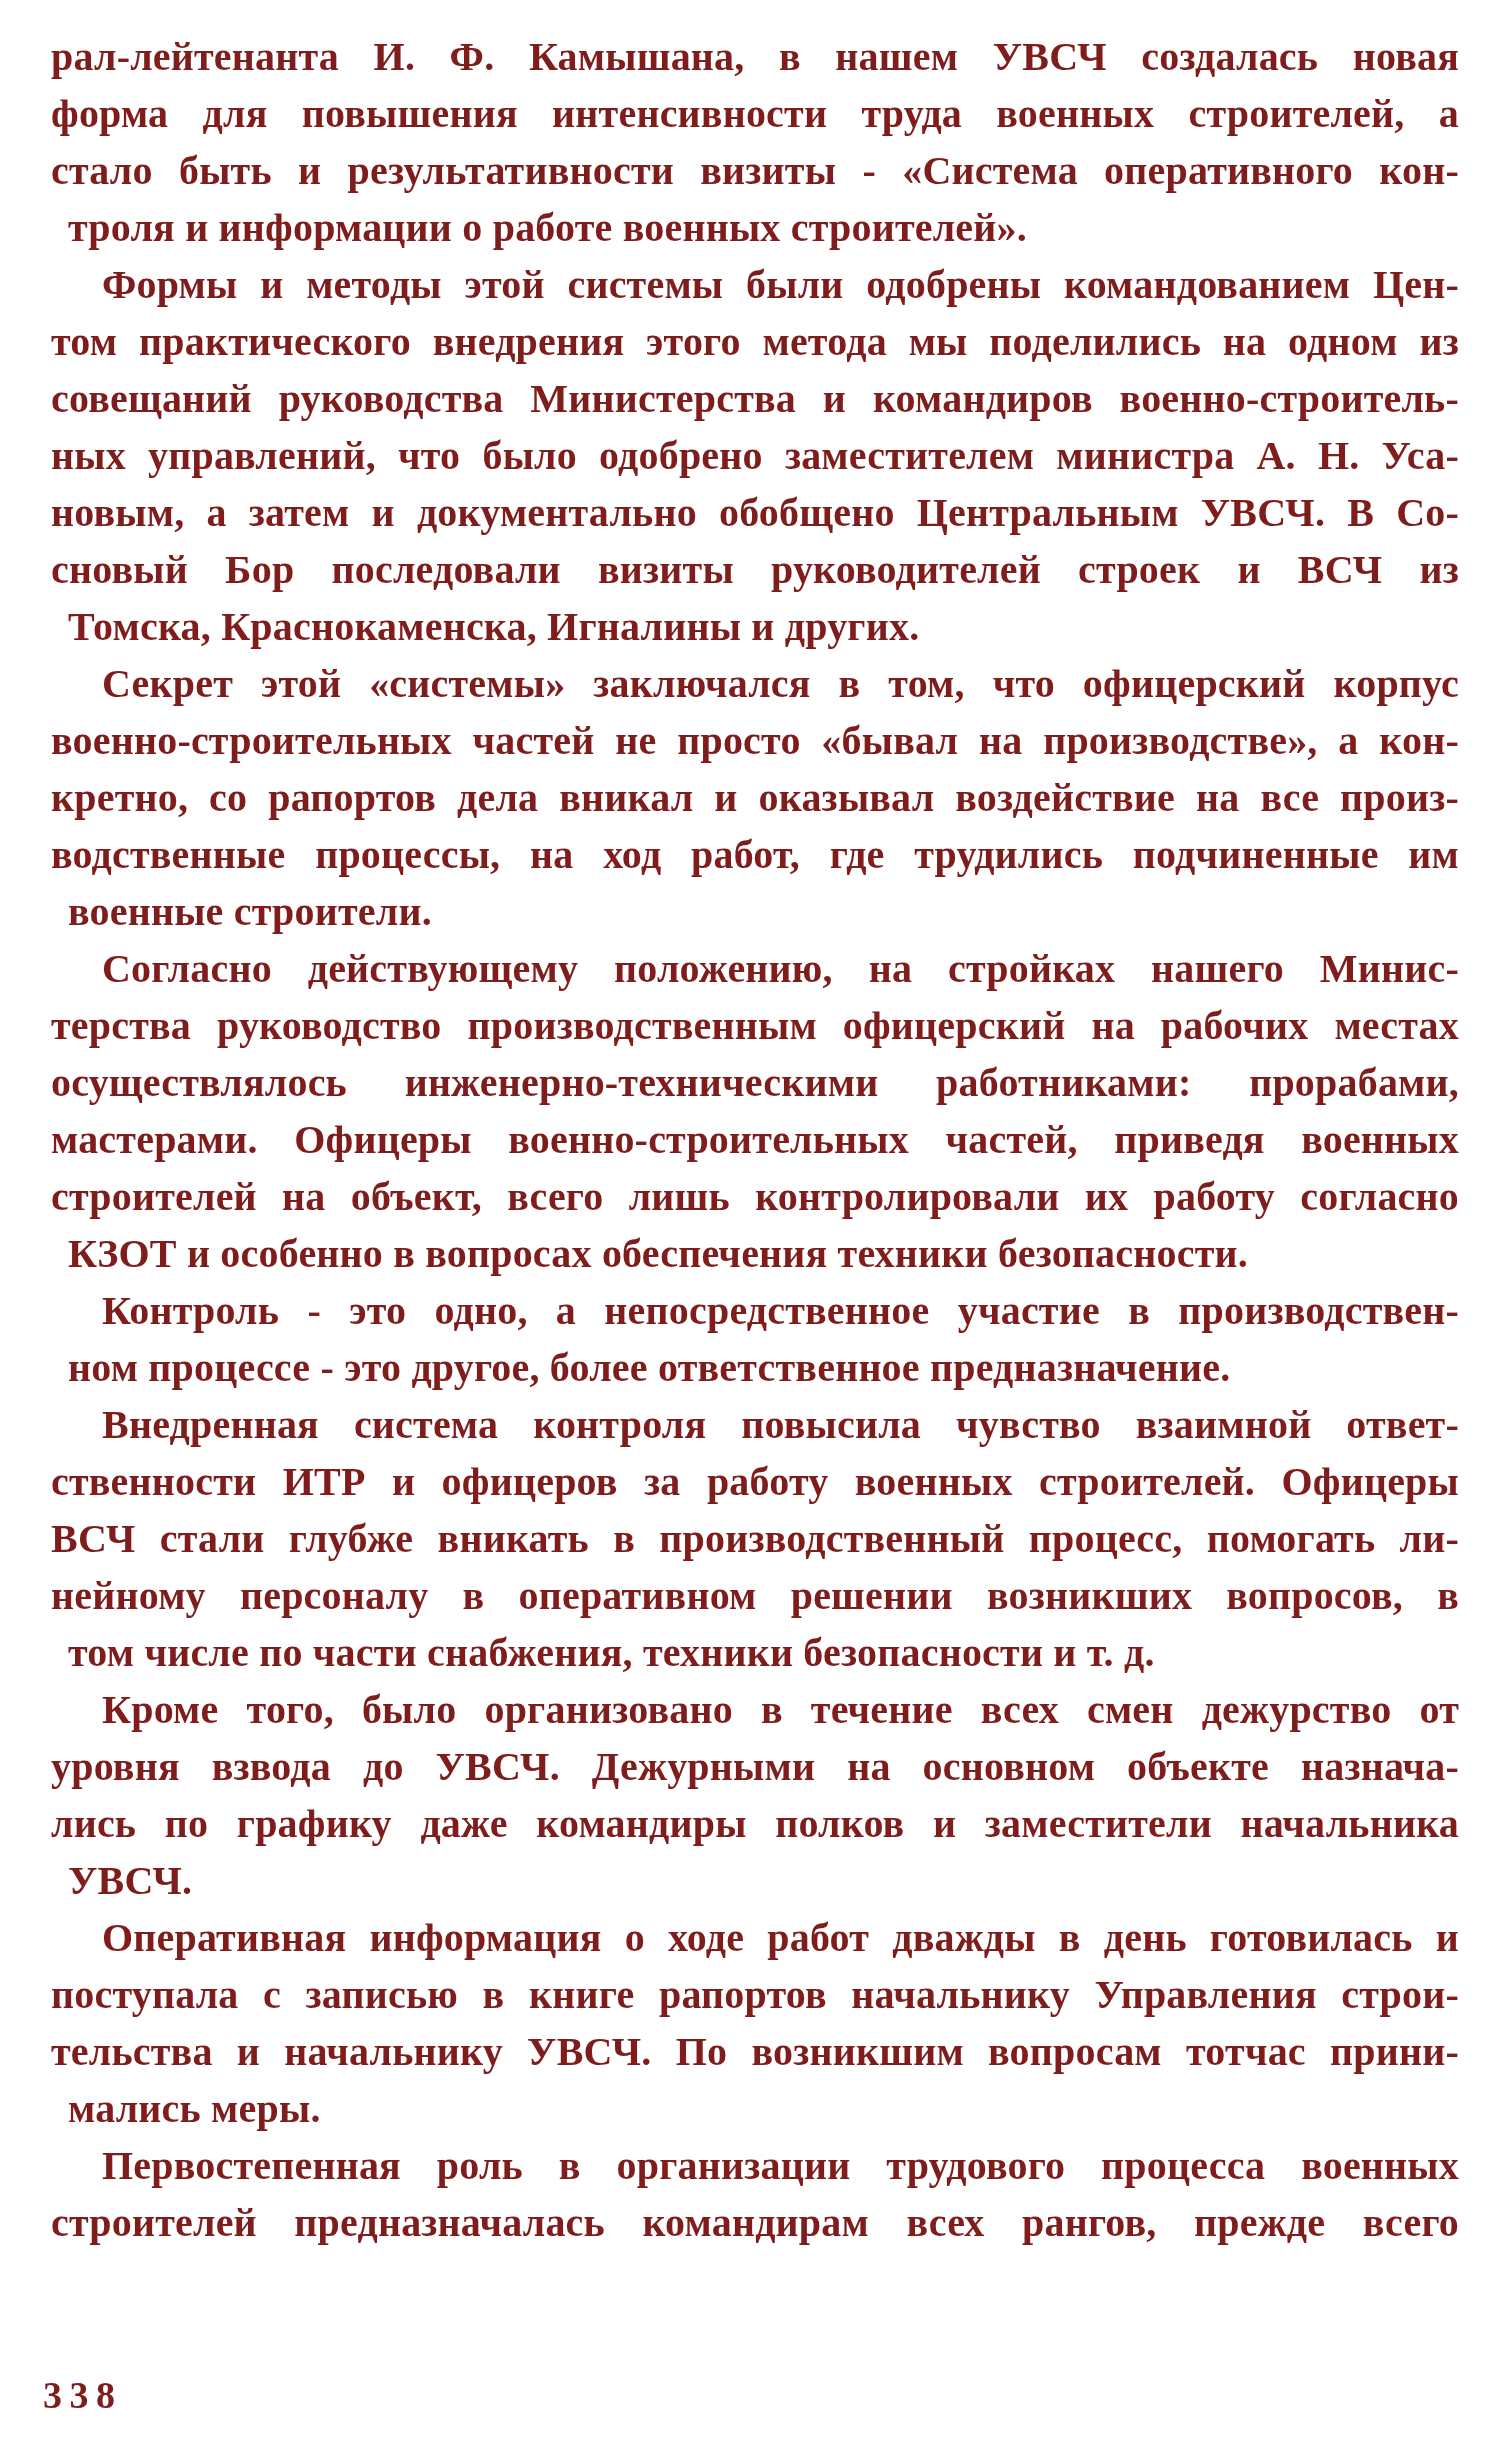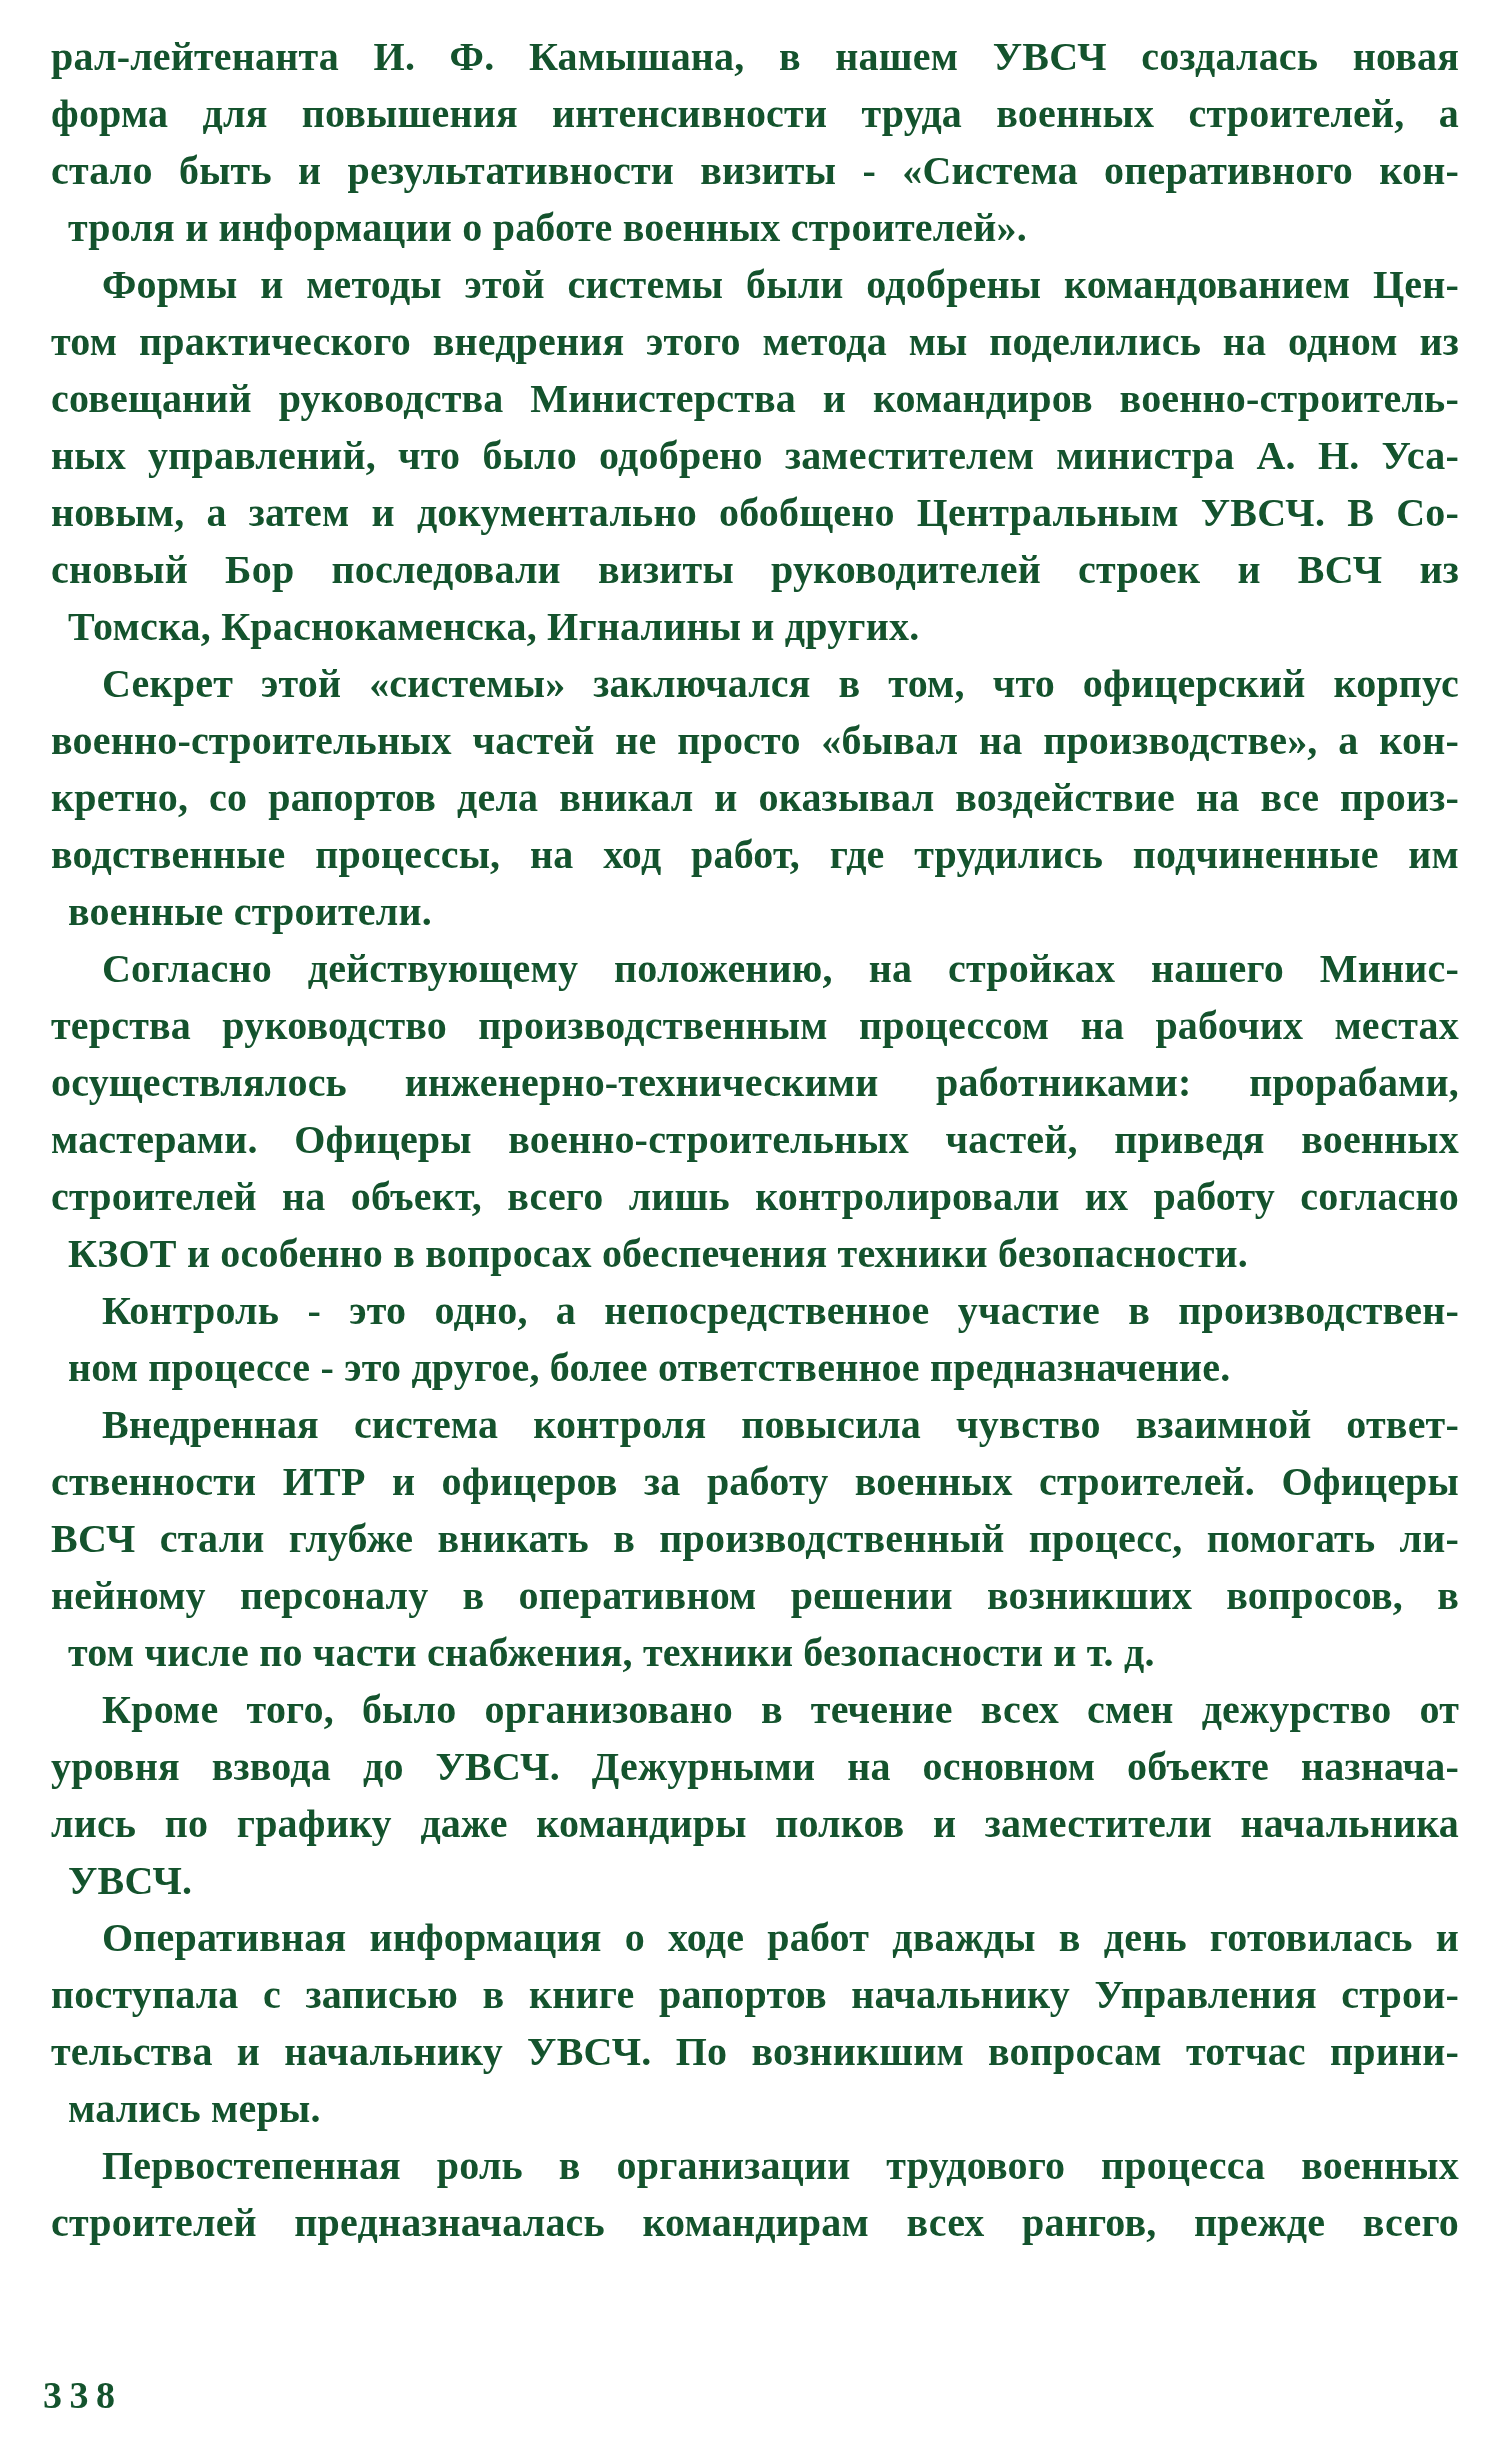--- a/index.html
+++ b/index.html
@@ -7,21 +7,21 @@
     padding: 0;
     background: #ffffff;
   }
   .page {
     position: relative;
     width: 1505px;
     height: 2438px;
     background: #ffffff;
     overflow: hidden;
     font-family: "Liberation Serif", "DejaVu Serif", serif;
-    color: #14532d;
+    color: #7f1d1d;
   }
   .text-block {
     position: absolute;
     left: 51px;
     top: 28px;
     width: 1408px;
     font-size: 40px;
     line-height: 57px;
     font-weight: 600;
     letter-spacing: 0.2px;
@@ -72,21 +72,21 @@
       </div>
       <div class="paragraph">
         <div class="line indent">Секрет этой «системы» заключался в том, что офицерский корпус</div>
         <div class="line">военно-строительных частей не просто «бывал на производстве», а кон-</div>
         <div class="line">кретно, со рапортов дела вникал и оказывал воздействие на все произ-</div>
         <div class="line">водственные процессы, на ход работ, где трудились подчиненные им</div>
         <div class="line left-last">военные строители.</div>
       </div>
       <div class="paragraph">
         <div class="line indent">Согласно действующему положению, на стройках нашего Минис-</div>
-        <div class="line">терства руководство производственным процессом на рабочих местах</div>
+        <div class="line">терства руководство производственным офицерский на рабочих местах</div>
         <div class="line">осуществлялось инженерно-техническими работниками: прорабами,</div>
         <div class="line">мастерами. Офицеры военно-строительных частей, приведя военных</div>
         <div class="line">строителей на объект, всего лишь контролировали их работу согласно</div>
         <div class="line left-last">КЗОТ и особенно в вопросах обеспечения техники безопасности.</div>
       </div>
       <div class="paragraph">
         <div class="line indent">Контроль - это одно, а непосредственное участие в производствен-</div>
         <div class="line left-last">ном процессе - это другое, более ответственное предназначение.</div>
       </div>
       <div class="paragraph">

